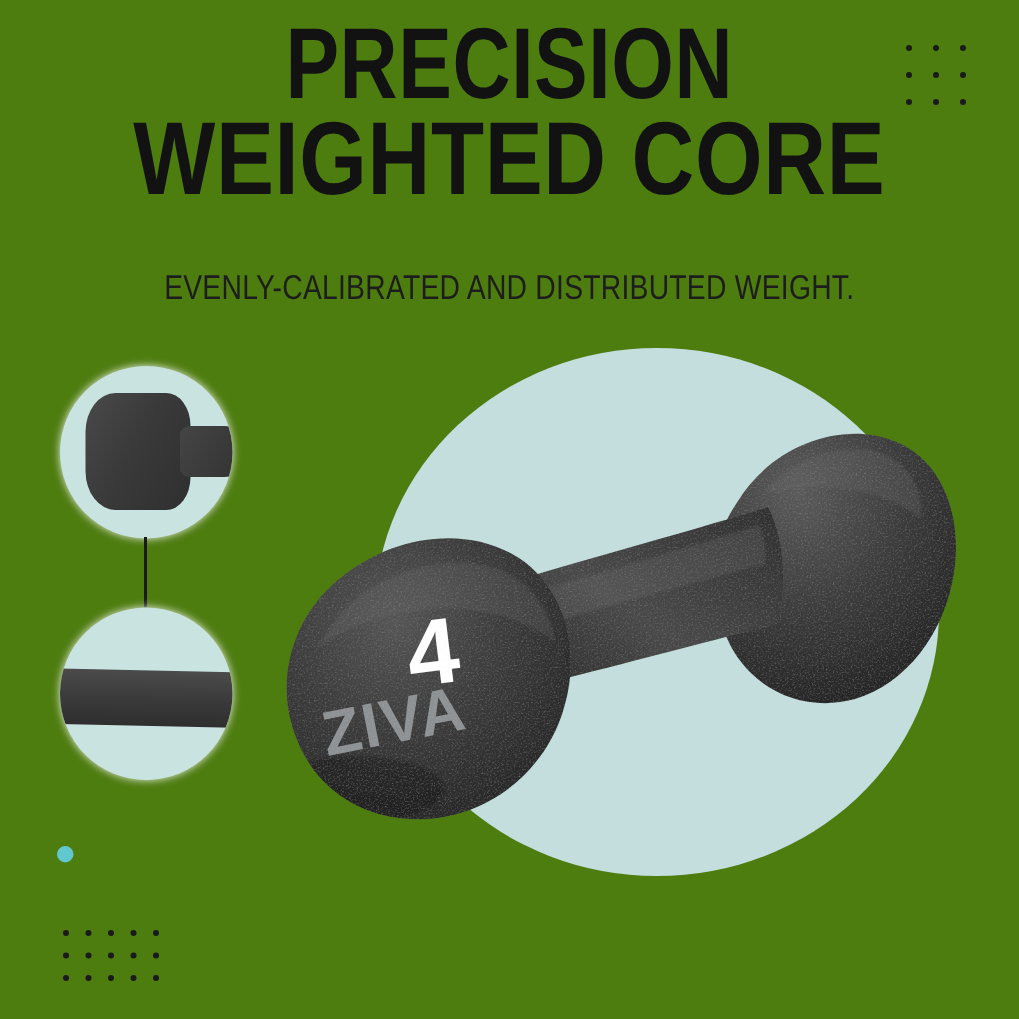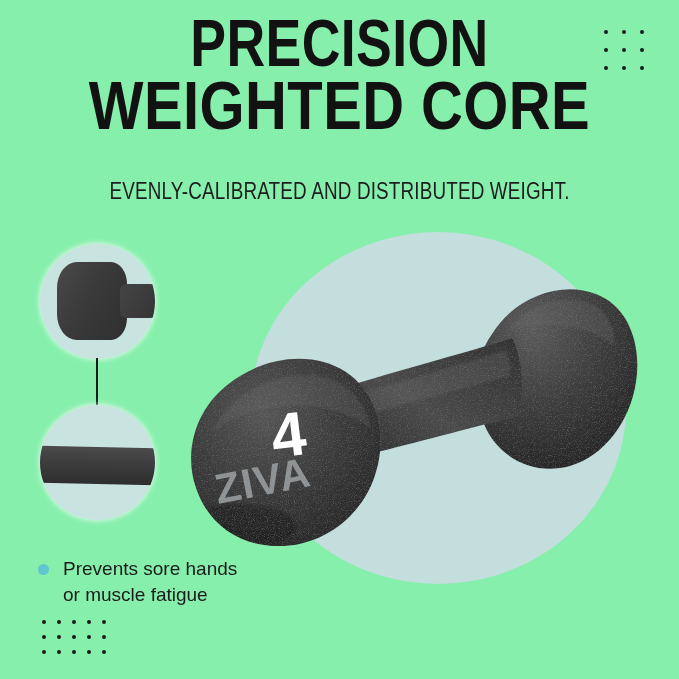--- a/index.html
+++ b/index.html
@@ -12,21 +12,21 @@
     background: #f7f7f7;
     font-family: "Liberation Sans", sans-serif;
     overflow: hidden;
     position: relative;
   }
   #infographic {
     position: absolute;
     left: 0; top: 0;
     width: 679px;
     height: 679px;
-    background: #86efac;
+    background: #4d7c0f;
     overflow: hidden;
   }
 
   
   .headline-block {
     position: absolute;
     left: 0;
     top: 12px;
     width: 679px;
     text-align: center;
@@ -326,17 +326,15 @@
       </g>
 
       <text x="96" y="232" fill="#ffffff" font-family="Liberation Sans, sans-serif" font-size="62" font-weight="bold" transform="rotate(-7 96 232)">4</text>
 
       <text x="40" y="278" fill="#8e9294" font-family="Liberation Sans, sans-serif" font-size="42" font-weight="bold" letter-spacing="1" transform="rotate(-11 40 278)">ZIVA</text>
     </g>
   </svg>
 
   <div id="bullet-row">
     <span id="bullet-dot"></span>
-    <span id="bullet-text">Prevents sore hands
-or muscle fatigue</span>
   </div>
 
 </div>
 
 </body></html>

